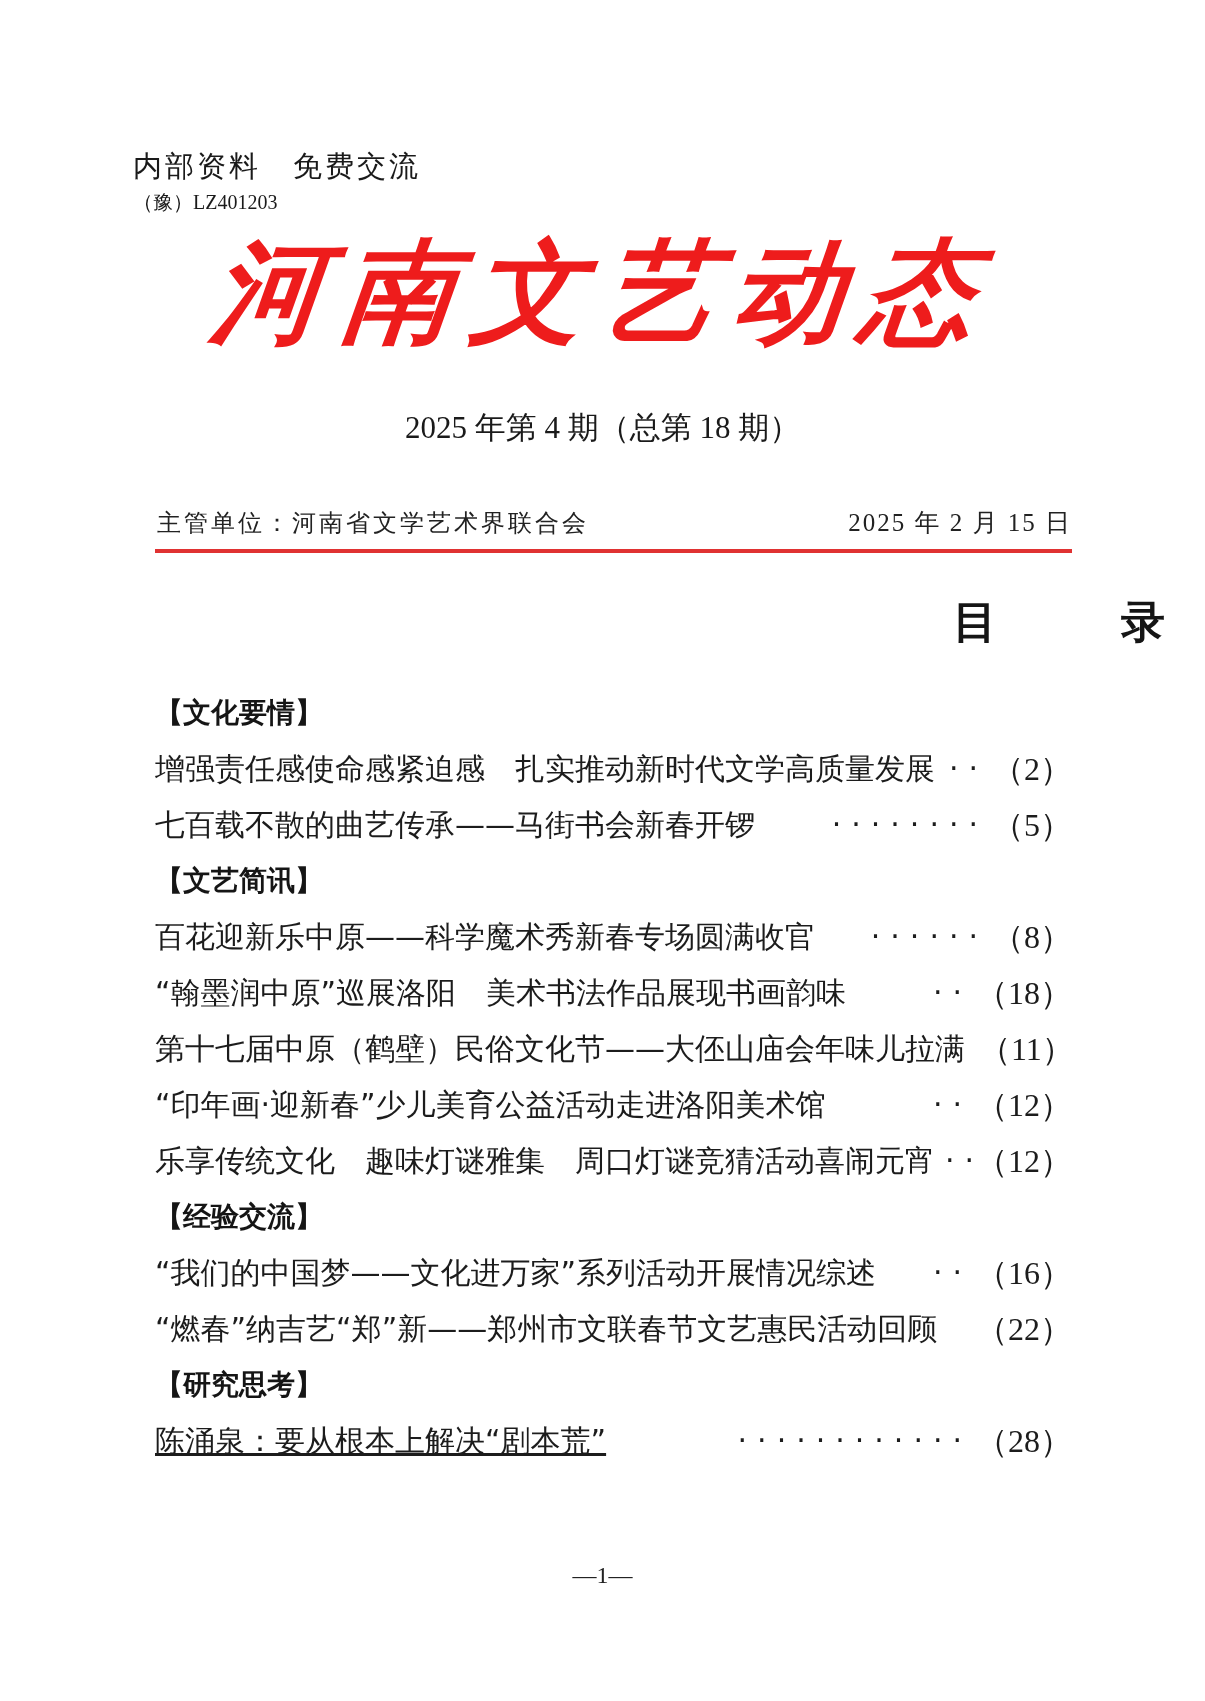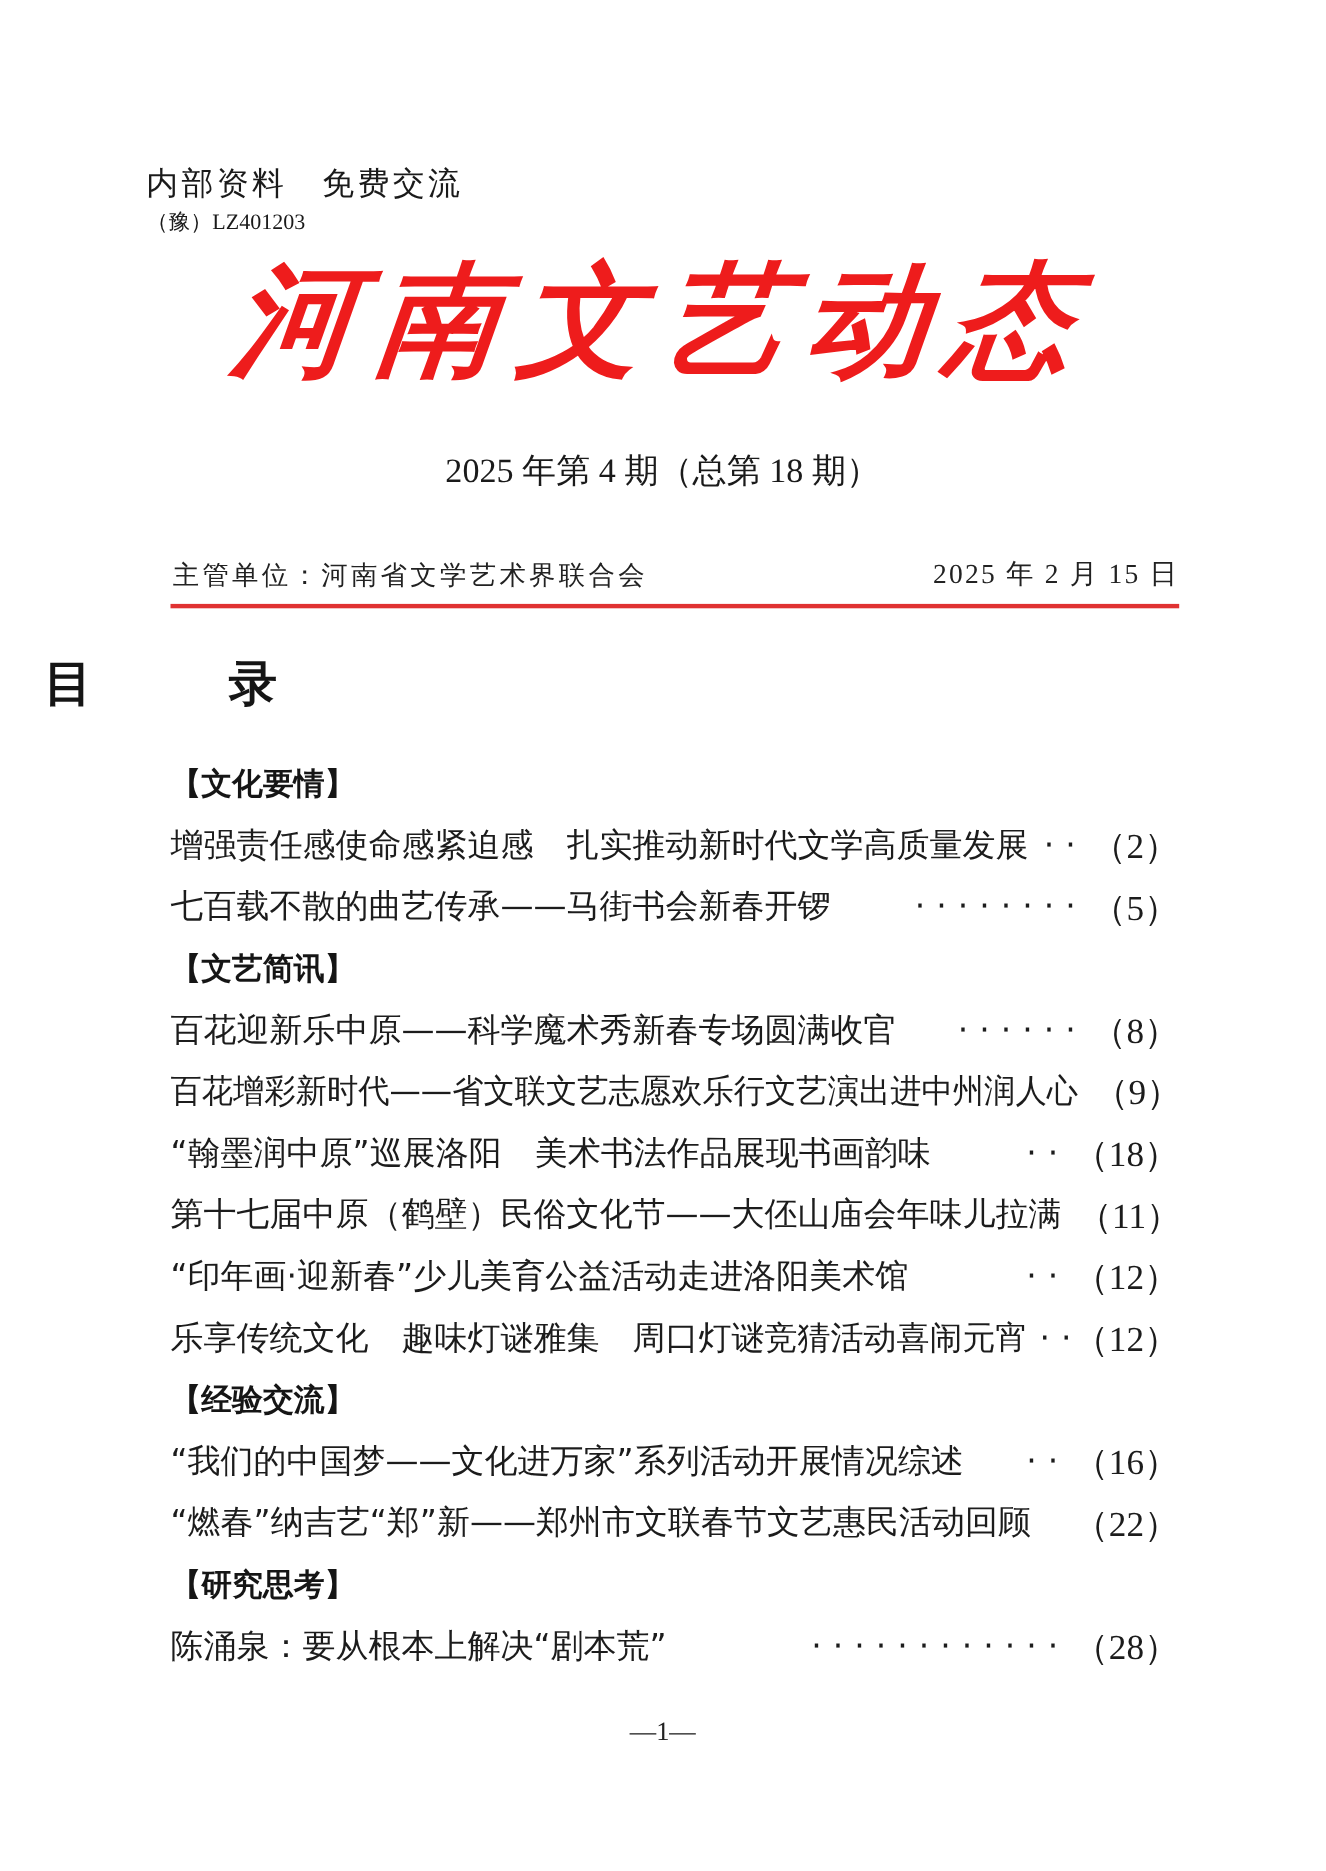--- a/index.html
+++ b/index.html
@@ -4,21 +4,21 @@
   <style>
     html, body { margin: 0; padding: 0; background: #ffffff; }
     body { width: 1205px; height: 1701px; position: relative; overflow: hidden; color: #1a1a1a; font-family: "DejaVu Serif", "Liberation Serif", serif; }
     .top-row { position: absolute; left: 133px; right: 133px; top: 148px; display: flex; justify-content: space-between; font-size: 29px; line-height: 36px; letter-spacing: 3px; flex-direction: column; }
     .top-row .serial { letter-spacing: 0; font-family: Liberation Serif, serif; font-size: 20px; }
     .masthead { position: absolute; left: 0; right: 0; top: 222px; text-align: center; font-size: 112px; line-height: 140px; color: #ee1c1c; font-weight: bold; font-style: italic; letter-spacing: 18px; font-family: "DejaVu Serif", serif; transform: skewX(-6deg); }
     .issue { position: absolute; left: 0; right: 0; top: 408px; text-align: center; font-size: 31px; line-height: 40px; font-family: "Liberation Serif", "DejaVu Serif", serif; }
     .info-row { position: absolute; left: 157px; right: 133px; top: 507px; display: flex; justify-content: space-between; font-size: 24px; line-height: 32px; letter-spacing: 3px; color: #222; }
     .info-row .date { letter-spacing: 2px; font-family: "Liberation Serif", "DejaVu Serif", serif; font-size: 25px; }
     .rule { position: absolute; left: 155px; right: 133px; top: 549px; height: 4px; background: #e03232; }
-    .toc-title { position: absolute; left: 0; right: 0; top: 592px; text-align: left; font-size: 44px; line-height: 60px; font-weight: bold; letter-spacing: 40px; text-indent: 40px; color: #151515; }
+    .toc-title { position: absolute; left: 0; right: 0; top: 592px; text-align: right; font-size: 44px; line-height: 60px; font-weight: bold; letter-spacing: 40px; text-indent: 40px; color: #151515; }
     .toc { position: absolute; left: 155px; right: 133px; top: 685px; font-family: "DejaVu Sans", "Liberation Sans", sans-serif; }
     .section { font-size: 28px; font-weight: bold; height: 56px; line-height: 56px; color: #151515; }
     .entry { display: flex; height: 56px; line-height: 56px; font-size: 30px; align-items: center; color: #1c1c1c; }
     .entry .t { white-space: nowrap; overflow: hidden; flex: 0 1 auto; transform-origin: left center; }
     .entry .dots { flex: 1 1 auto; overflow: hidden; white-space: nowrap; letter-spacing: 10px; text-align: right; padding-left: 10px; min-width: 0; }
     .entry .p { flex: 0 0 auto; font-family: "Liberation Serif", serif; font-size: 32px; padding-left: 4px; }
     .page-num { position: absolute; left: 0; right: 0; top: 1560px; text-align: center; font-size: 24px; line-height: 30px; font-family: "Liberation Serif", serif; color: #222; }
   </style>
 </head>
 <body>
@@ -55,25 +55,20 @@
     <span class="p">（5）</span>
   </div>
 
   <div class="section">【文艺简讯】</div>
   <div class="entry">
     <span class="t" style="overflow: visible;">百花迎新乐中原——科学魔术秀新春专场圆满收官</span>
     <span class="dots">······</span>
     <span class="p">（8）</span>
   </div>
   <div class="entry">
-    <span class="t" style="overflow: visible; transform: scaleX(0.948276); width: 825px; flex: 0 0 825px;">百花增彩新时代——省文联文艺志愿欢乐行文艺演出进中州润人心</span>
-    <span class="dots"></span>
-    <span class="p">（9）</span>
-  </div>
-  <div class="entry">
     <span class="t" style="overflow: visible;">“翰墨润中原”巡展洛阳　美术书法作品展现书画韵味</span>
     <span class="dots">··</span>
     <span class="p">（18）</span>
   </div>
   <div class="entry">
     <span class="t" style="overflow: visible;">第十七届中原（鹤壁）民俗文化节——大伾山庙会年味儿拉满</span>
     <span class="dots">··</span>
     <span class="p">（11）</span>
   </div>
   <div class="entry">
@@ -94,19 +89,19 @@
     <span class="p">（16）</span>
   </div>
   <div class="entry">
     <span class="t" style="overflow: visible;">“燃春”纳吉艺“郑”新——郑州市文联春节文艺惠民活动回顾</span>
     <span class="dots"></span>
     <span class="p">（22）</span>
   </div>
 
   <div class="section">【研究思考】</div>
   <div class="entry">
-    <span class="t" style="overflow: visible;">陈涌泉：要从根本上解决“剧本荒”</span>
+    <span class="t" style="overflow: visible; text-decoration: underline;">陈涌泉：要从根本上解决“剧本荒”</span>
     <span class="dots">············</span>
     <span class="p">（28）</span>
   </div>
 </div>
 
 <div class="page-num">—1—</div>
 
 </body></html>

